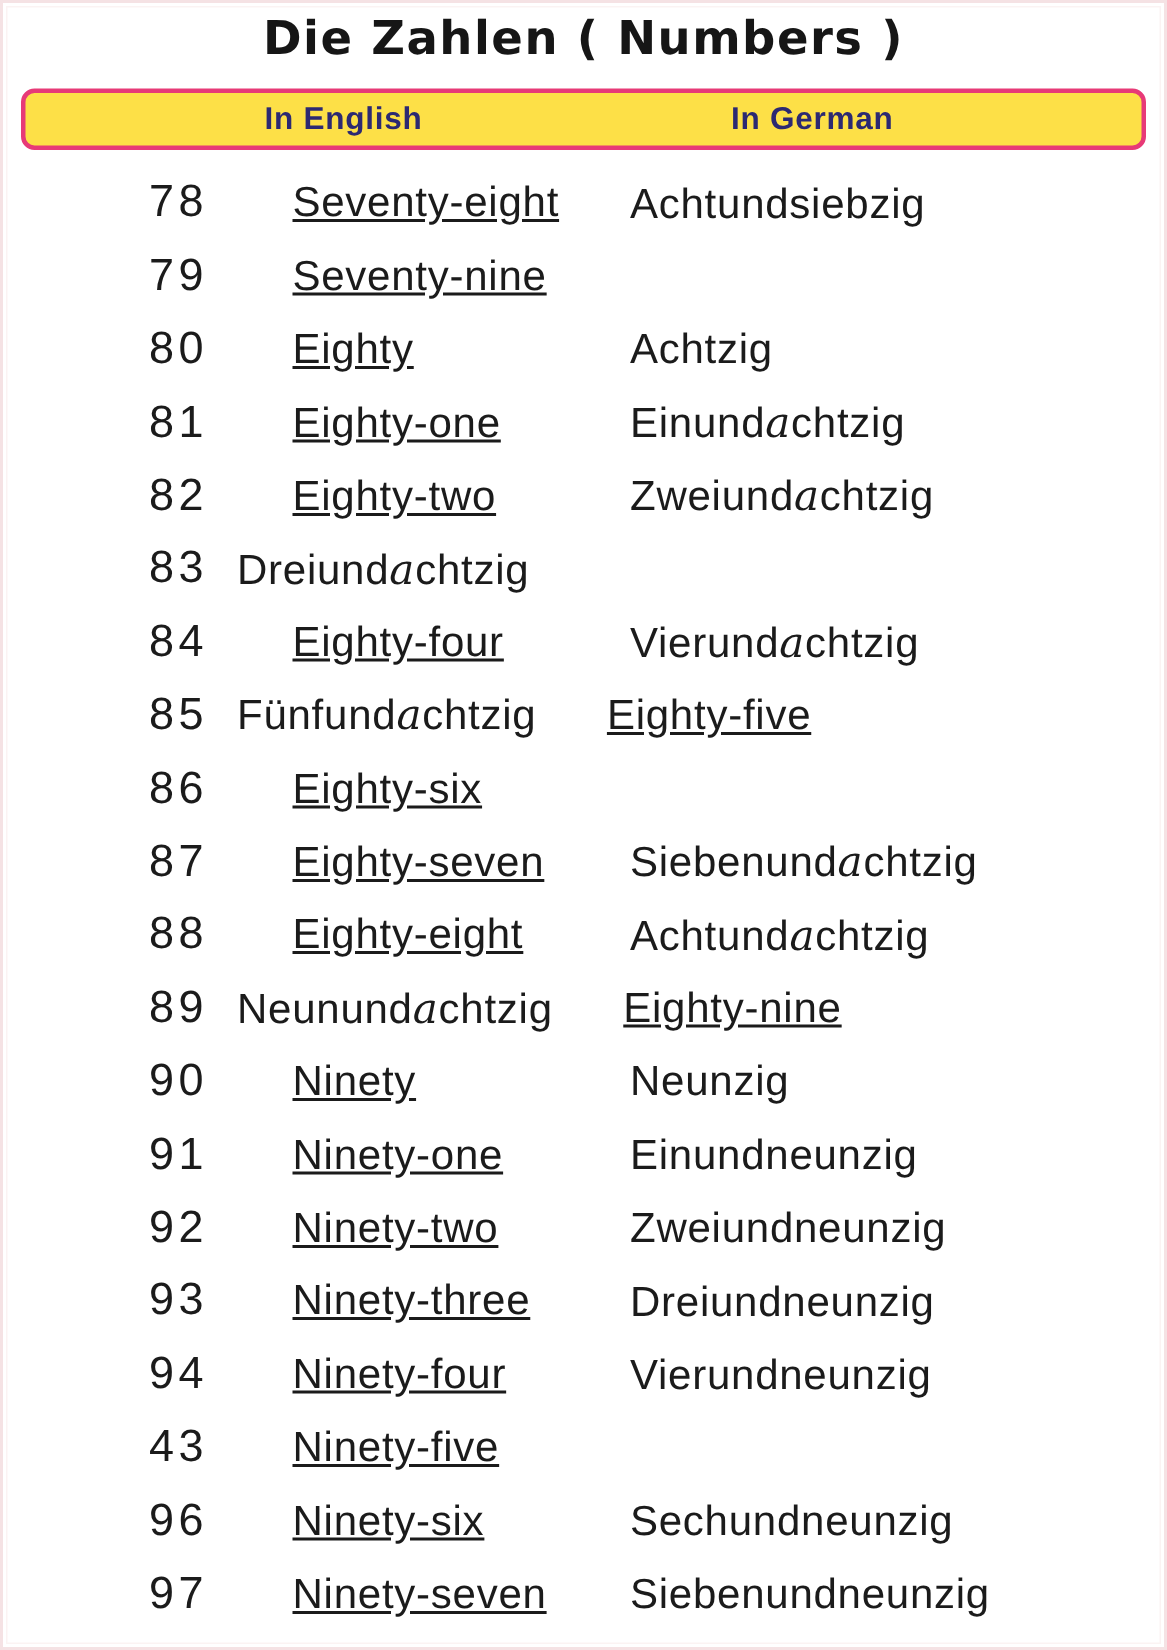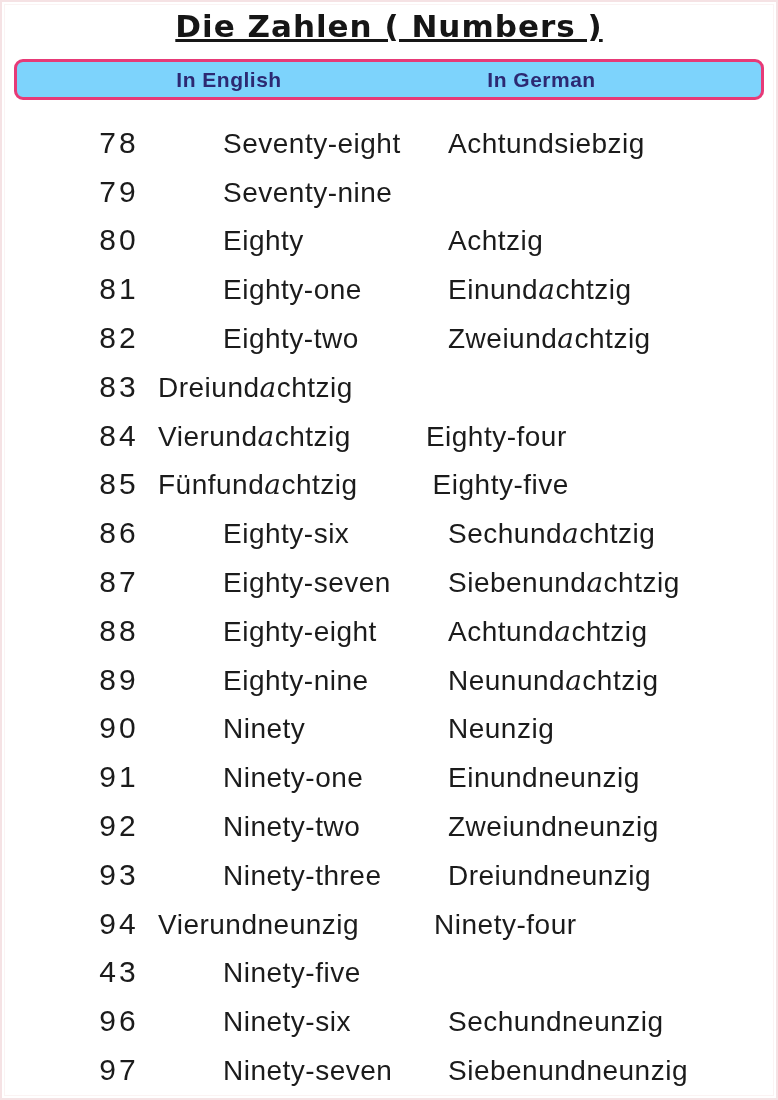--- a/index.html
+++ b/index.html
@@ -20,27 +20,26 @@
     overflow: hidden;
   }
   .title {
     margin-top: 6px;
     text-align: center;
     font-size: 31px;
     font-weight: 600;
     letter-spacing: 1px;
     color: #161616;
     font-family: "DejaVu Sans", sans-serif;
-    text-decoration: underline;
   }
   .header-bar {
     position: relative;
     margin: 15px 12px 0 12px;
     height: 35px;
-    background: #7dd3fc;
+    background: #fde047;
     border: 3px solid #e73a77;
     border-radius: 9px;
     padding-left: 40px;
   }
   .header-label {
     position: absolute;
     top: 50%;
     transform: translate(-50%, -50%);
     font-size: 21px;
     font-weight: bold;
@@ -48,39 +47,40 @@
     color: #2c2972;
     white-space: nowrap;
   }
   .lbl-en { left: 28.5%; }
   .lbl-de { left: 70.5%; }
   .rows {
     margin-top: 11px;
   }
   .row {
     display: flex;
-    align-items: flex-end;
+    align-items: center;
     height: 48.8px;
     font-size: 28px;
     font-weight: 300;
     color: #1b1b1b;
     letter-spacing: 0.5px;
     font-family: "Liberation Sans", sans-serif;
   }
   .cell { white-space: nowrap; }
   .cell.num {
     margin-left: 88px;
     width: 58px;
     text-align: center;
     letter-spacing: 3px;
     font-size: 30px;
   }
   .cell.en {
-    margin-left: 75px;
+    margin-left: 47px;
     width: 215px;
+    text-decoration: underline;
   }
   .cell.de {
     margin-left: 10px;
   }
   .g-accent {
     font-style: italic;
     font-family: "DejaVu Serif", serif;
   }
 </style>
 </head>
@@ -126,52 +126,51 @@
         <div class="cell de"><span class="g-pre">Zweiund</span><span class="g-accent">a</span><span class="g-post">chtzig</span></div>
       </div>
 
       <div class="row">
         <div class="cell num">83</div>
         <div class="cell de"><span class="g-pre">Dreiund</span><span class="g-accent">a</span><span class="g-post">chtzig</span></div>
       </div>
 
       <div class="row">
         <div class="cell num">84</div>
+        <div class="cell en">Eighty-four</div>
         <div class="cell de"><span class="g-pre">Vierund</span><span class="g-accent">a</span><span class="g-post">chtzig</span></div>
-        <div class="cell en">Eighty-four</div>
       </div>
 
       <div class="row">
         <div class="cell num">85</div>
         <div class="cell de"><span class="g-pre">Fünfund</span><span class="g-accent">a</span><span class="g-post">chtzig</span></div>
         <div class="cell en">Eighty-five</div>
       </div>
 
       <div class="row">
         <div class="cell num">86</div>
         <div class="cell en">Eighty-six</div>
-        <div class="cell de"><span class="g-pre">Sechund</span><span class="g-accent">a</span><span class="g-post">chtzig</span></div>
       </div>
 
       <div class="row">
         <div class="cell num">87</div>
         <div class="cell en">Eighty-seven</div>
         <div class="cell de"><span class="g-pre">Siebenund</span><span class="g-accent">a</span><span class="g-post">chtzig</span></div>
       </div>
 
       <div class="row">
         <div class="cell num">88</div>
         <div class="cell en">Eighty-eight</div>
         <div class="cell de"><span class="g-pre">Achtund</span><span class="g-accent">a</span><span class="g-post">chtzig</span></div>
       </div>
 
       <div class="row">
         <div class="cell num">89</div>
+        <div class="cell de"><span class="g-pre">Neunund</span><span class="g-accent">a</span><span class="g-post">chtzig</span></div>
         <div class="cell en">Eighty-nine</div>
-        <div class="cell de"><span class="g-pre">Neunund</span><span class="g-accent">a</span><span class="g-post">chtzig</span></div>
       </div>
 
       <div class="row">
         <div class="cell num">90</div>
         <div class="cell en">Ninety</div>
         <div class="cell de"><span class="g-pre">Neunzig</span><span class="g-accent"></span><span class="g-post"></span></div>
       </div>
 
       <div class="row">
         <div class="cell num">91</div>
@@ -186,22 +185,22 @@
       </div>
 
       <div class="row">
         <div class="cell num">93</div>
         <div class="cell en">Ninety-three</div>
         <div class="cell de"><span class="g-pre">Dreiundneunzig</span><span class="g-accent"></span><span class="g-post"></span></div>
       </div>
 
       <div class="row">
         <div class="cell num">94</div>
+        <div class="cell en">Ninety-four</div>
         <div class="cell de"><span class="g-pre">Vierundneunzig</span><span class="g-accent"></span><span class="g-post"></span></div>
-        <div class="cell en">Ninety-four</div>
       </div>
 
       <div class="row">
         <div class="cell num">43</div>
         <div class="cell en">Ninety-five</div>
       </div>
 
       <div class="row">
         <div class="cell num">96</div>
         <div class="cell en">Ninety-six</div>

